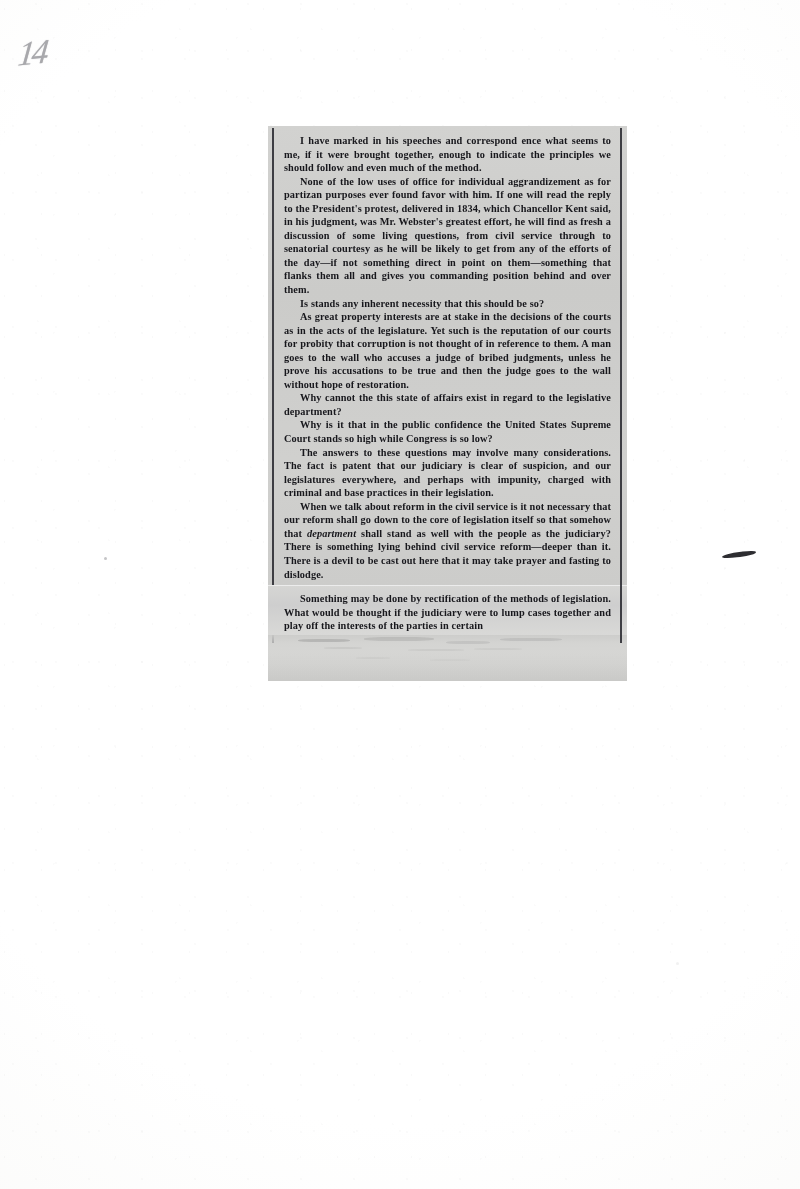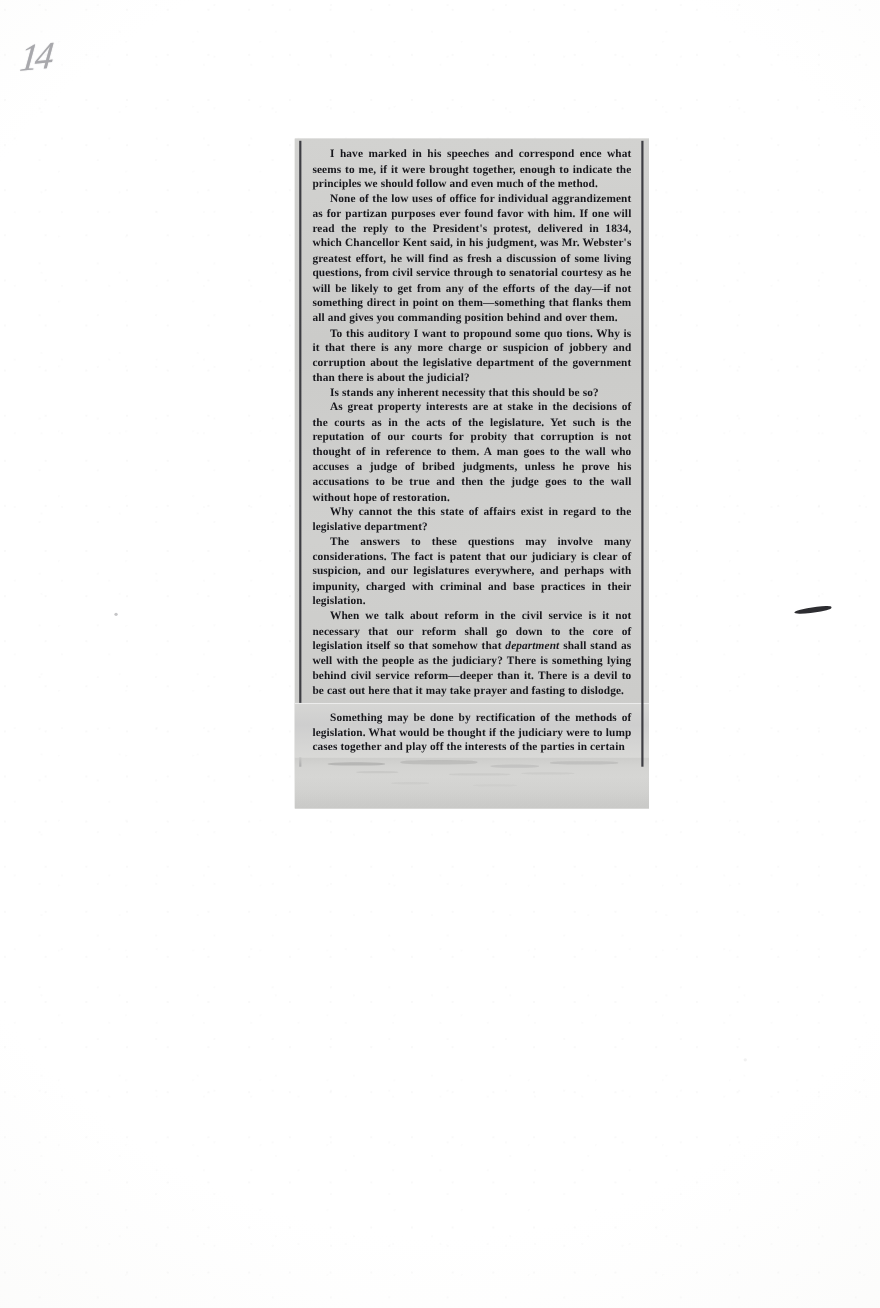--- a/index.html
+++ b/index.html
@@ -58,21 +58,21 @@
     opacity: .85;
     text-shadow: 0 0 1px rgba(120,120,125,.5);
     user-select: none;
   }
 
   
   #clipping {
     position: absolute;
     left: 268px;
     top: 126px;
-    width: 322px;
+    width: 359px;
     background: #cfcfcd;
     background-image:
       linear-gradient(180deg, #d2d2d0 0%, #cbcbc9 30%, #d0d0ce 60%, #c9c9c7 100%);
     box-shadow: 0 0 0 0 rgba(0,0,0,0);
   }
 
   
   #clipping::before,
   #clipping::after {
     content: "";
@@ -176,24 +176,24 @@
   <div class="dust-speck" style="left:676px; top:962px; opacity:.25;"></div>
 
   <div id="stray-scan-mark"></div>
 
   <article id="clipping">
 
     <section id="clipping-strip-upper">
       <div class="clip-column">
         <p>I have marked in his speeches and correspond­ ence what seems to me, if it were brought together, enough to indicate the principles we should follow and even much of the method.</p>
         <p>None of the low uses of office for individual aggrandizement as for partizan purposes ever found favor with him. If one will read the reply to the President's protest, delivered in 1834, which Chancellor Kent said, in his judgment, was Mr. Webster's greatest effort, he will find as fresh a discussion of some living questions, from civil service through to senatorial courtesy as he will be likely to get from any of the efforts of the day—if not something direct in point on them—something that flanks them all and gives you commanding position behind and over them.</p>
-        <p>To this auditory I want to propound some quo tions. Why is it that there is any more charge or suspicion of jobbery and corruption about the legislative department of the government than there is about the judicial?</p>
         <p>Is stands any inherent necessity that this should be so?</p>
         <p>As great property interests are at stake in the decisions of the courts as in the acts of the legislature. Yet such is the reputation of our courts for probity that corruption is not thought of in reference to them. A man goes to the wall who accuses a judge of bribed judgments, unless he prove his accusations to be true and then the judge goes to the wall without hope of restoration.</p>
         <p>Why cannot the this state of affairs exist in regard to the legislative department?</p>
+        <p>Why is it that in the public confidence the United States Supreme Court stands so high while Congress is so low?</p>
         <p>The answers to these questions may involve many considerations. The fact is patent that our judiciary is clear of suspicion, and our legislatures everywhere, and perhaps with impunity, charged with criminal and base practices in their legislation.</p>
         <p id="para-italic">When we talk about reform in the civil service is it not necessary that our reform shall go down to the core of legislation itself so that somehow that <em>department</em> shall stand as well with the people as the judiciary? There is something lying behind civil service reform—deeper than it. There is a devil to be cast out here that it may take prayer and fasting to dislodge.</p>
       </div>
     </section>
 
     <section id="clipping-strip-lower">
       <div class="clip-column">
         <p>Something may be done by rectification of the methods of legislation. What would be thought if the judiciary were to lump cases together and play off the interests of the parties in certain</p>
       </div>
     </section>

